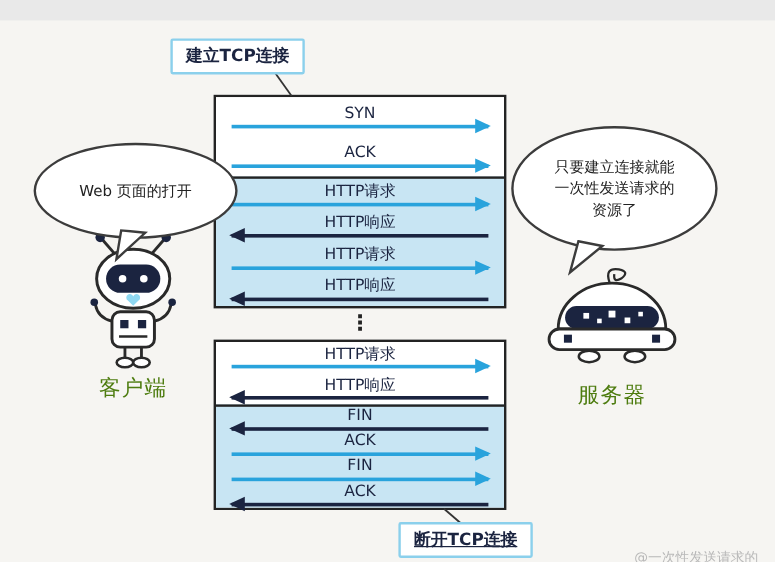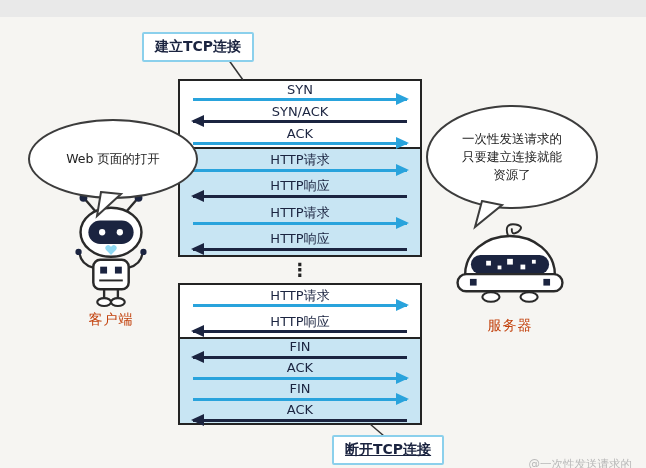--- a/index.html
+++ b/index.html
@@ -56,21 +56,21 @@
   }
   #bubble-client { left:28px; top:102px; width:166px; height:76px; }
   #bubble-server { left:426px; top:88px; width:168px; height:100px; }
   .bubble-tail { position:absolute; z-index:3; }
   #tail-client { left:94px; top:174px; }
   #tail-server { left:472px; top:183px; }
   
   .actor-svg { position:absolute; }
   #robot-client { left:52px; top:172px; width:118px; }
   #robot-server { left:448px; top:198px; width:124px; }
-  .actor-label { position:absolute; text-align:center; font-size:14px; color:#c2410c; letter-spacing:1px; }
+  .actor-label { position:absolute; text-align:center; font-size:18px; color:#4d7c0f; letter-spacing:1px; }
   #label-client { left:52px; top:294px; width:118px; }
   #label-server { left:448px; top:300px; width:124px; }
   
   .watermark { position:absolute; right:14px; top:440px; font-size:11.5px; color:#b9b9b9; }
 </style>
 </head>
 <body>
 
 <div class="stage">
 
@@ -80,24 +80,20 @@
   </svg>
 
   <div class="callout" id="callout-top">建立TCP连接</div>
   <div class="callout" id="callout-bottom">断开TCP连接</div>
 
   <div class="seq-group" id="group-0">
       <div class="section bg-white g0s0">
         <div class="msg-row">
           <div class="msg-label">SYN</div>
           <div class="arrow right blue"></div>
-        </div>
-        <div class="msg-row">
-          <div class="msg-label">SYN/ACK</div>
-          <div class="arrow left dark"></div>
         </div>
         <div class="msg-row">
           <div class="msg-label">ACK</div>
           <div class="arrow right blue"></div>
         </div>
       </div>
       <div class="section bg-blue g0s1">
         <div class="msg-row">
           <div class="msg-label">HTTP请求</div>
           <div class="arrow right blue"></div>
@@ -149,22 +145,22 @@
     </div>
 
   <div class="bubble" id="bubble-client">
     <div>Web 页面的打开</div>
   </div>
   <svg class="bubble-tail" id="tail-client" width="34" height="28">
     <polygon points="7,1 3,25 27,3" fill="#fff" stroke="#3c3c3c" stroke-width="2"></polygon>
   </svg>
 
   <div class="bubble" id="bubble-server">
+    <div>只要建立连接就能</div>
     <div>一次性发送请求的</div>
-    <div>只要建立连接就能</div>
     <div>资源了</div>
 
   </div>
   <svg class="bubble-tail" id="tail-server" width="34" height="30">
     <polygon points="10,1 3,27 30,5" fill="#fff" stroke="#3c3c3c" stroke-width="2"></polygon>
   </svg>
 
   <svg class="actor-svg" id="robot-client" viewBox="0 0 120 125">
     <line x1="47" y1="26" x2="34" y2="11" stroke="#2a2a2a" stroke-width="2.4"></line>
     <circle cx="32" cy="9" r="4" fill="#1b2440"></circle>

